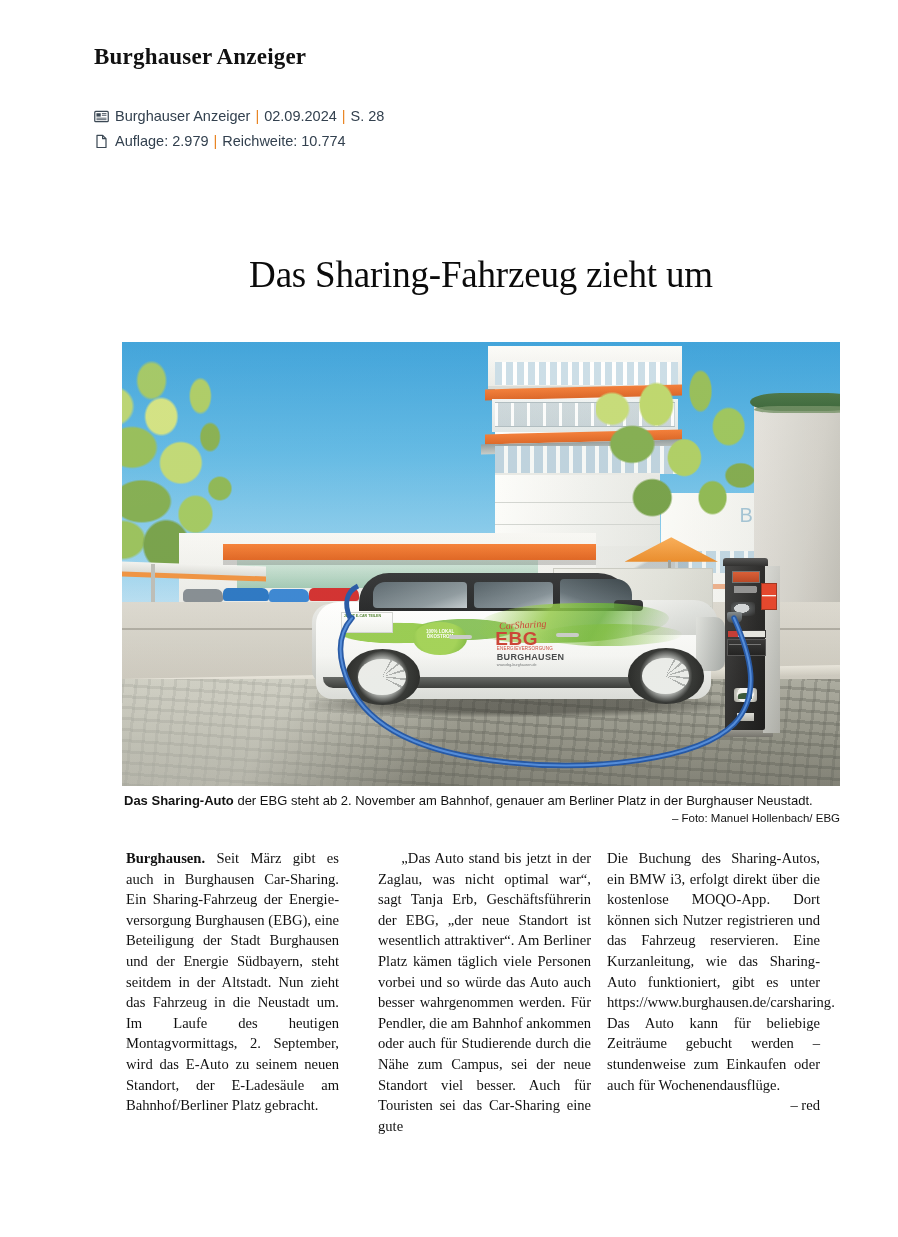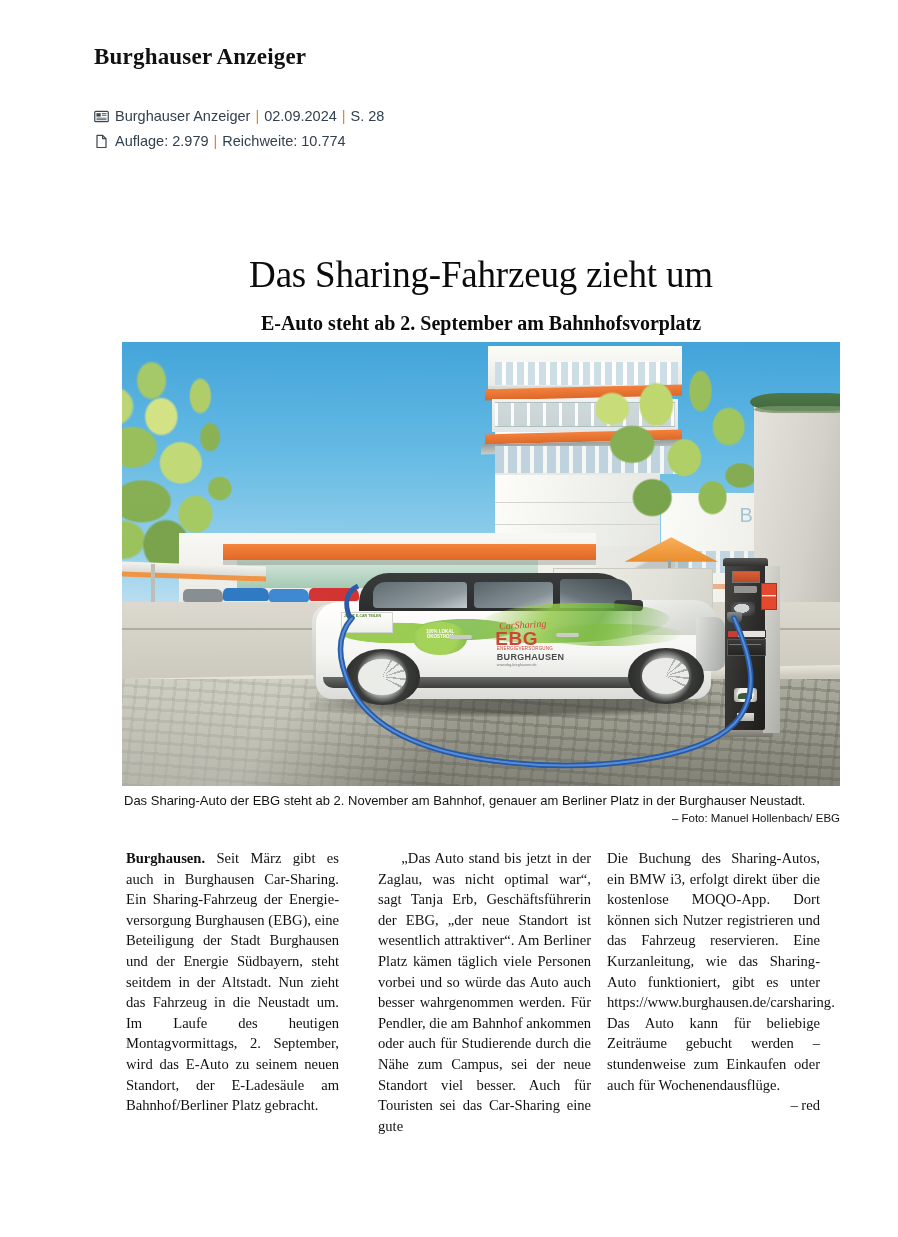--- a/index.html
+++ b/index.html
@@ -628,21 +628,21 @@
   .caption {
     position: absolute;
     left: 124px;
     top: 792px;
     width: 716px;
     font-family: "Liberation Sans", sans-serif;
     font-size: 13px;
     line-height: 17.5px;
     color: #131313;
   }
-  .caption b { font-weight: normal; }
+  .caption b { font-weight: bold; }
   .credit {
     position: absolute;
     right: 0;
     top: 17.5px;
     font-size: 11.5px;
     white-space: nowrap;
   }
 
   
   .cols {
@@ -708,21 +708,20 @@
         <path d="M9.2 1.4 v3.6 h3.6" fill="none" stroke="#3b4854" stroke-width="1.3" stroke-linejoin="round"></path>
       </svg>
       <span>Auflage: 2.979</span>
       <span class="sep">|</span>
       <span>Reichweite: 10.774</span>
     </div>
 
   </div>
 
   <div class="headline">Das Sharing-Fahrzeug zieht um</div>
-  <div class="subhead">E-Auto steht ab 2. September am Bahnhofsvorplatz</div>
 
   <div class="photo">
     <div class="ph-layer sky"></div>
 
     <div class="ph-layer tower"></div>
     <div class="ph-layer tower-top"></div>
     <div class="ph-layer tower-glass"></div>
     <div class="ph-layer orange-band-1"></div>
     <div class="ph-layer tower-balc"></div>
     <div class="ph-layer tower-rail"></div>

